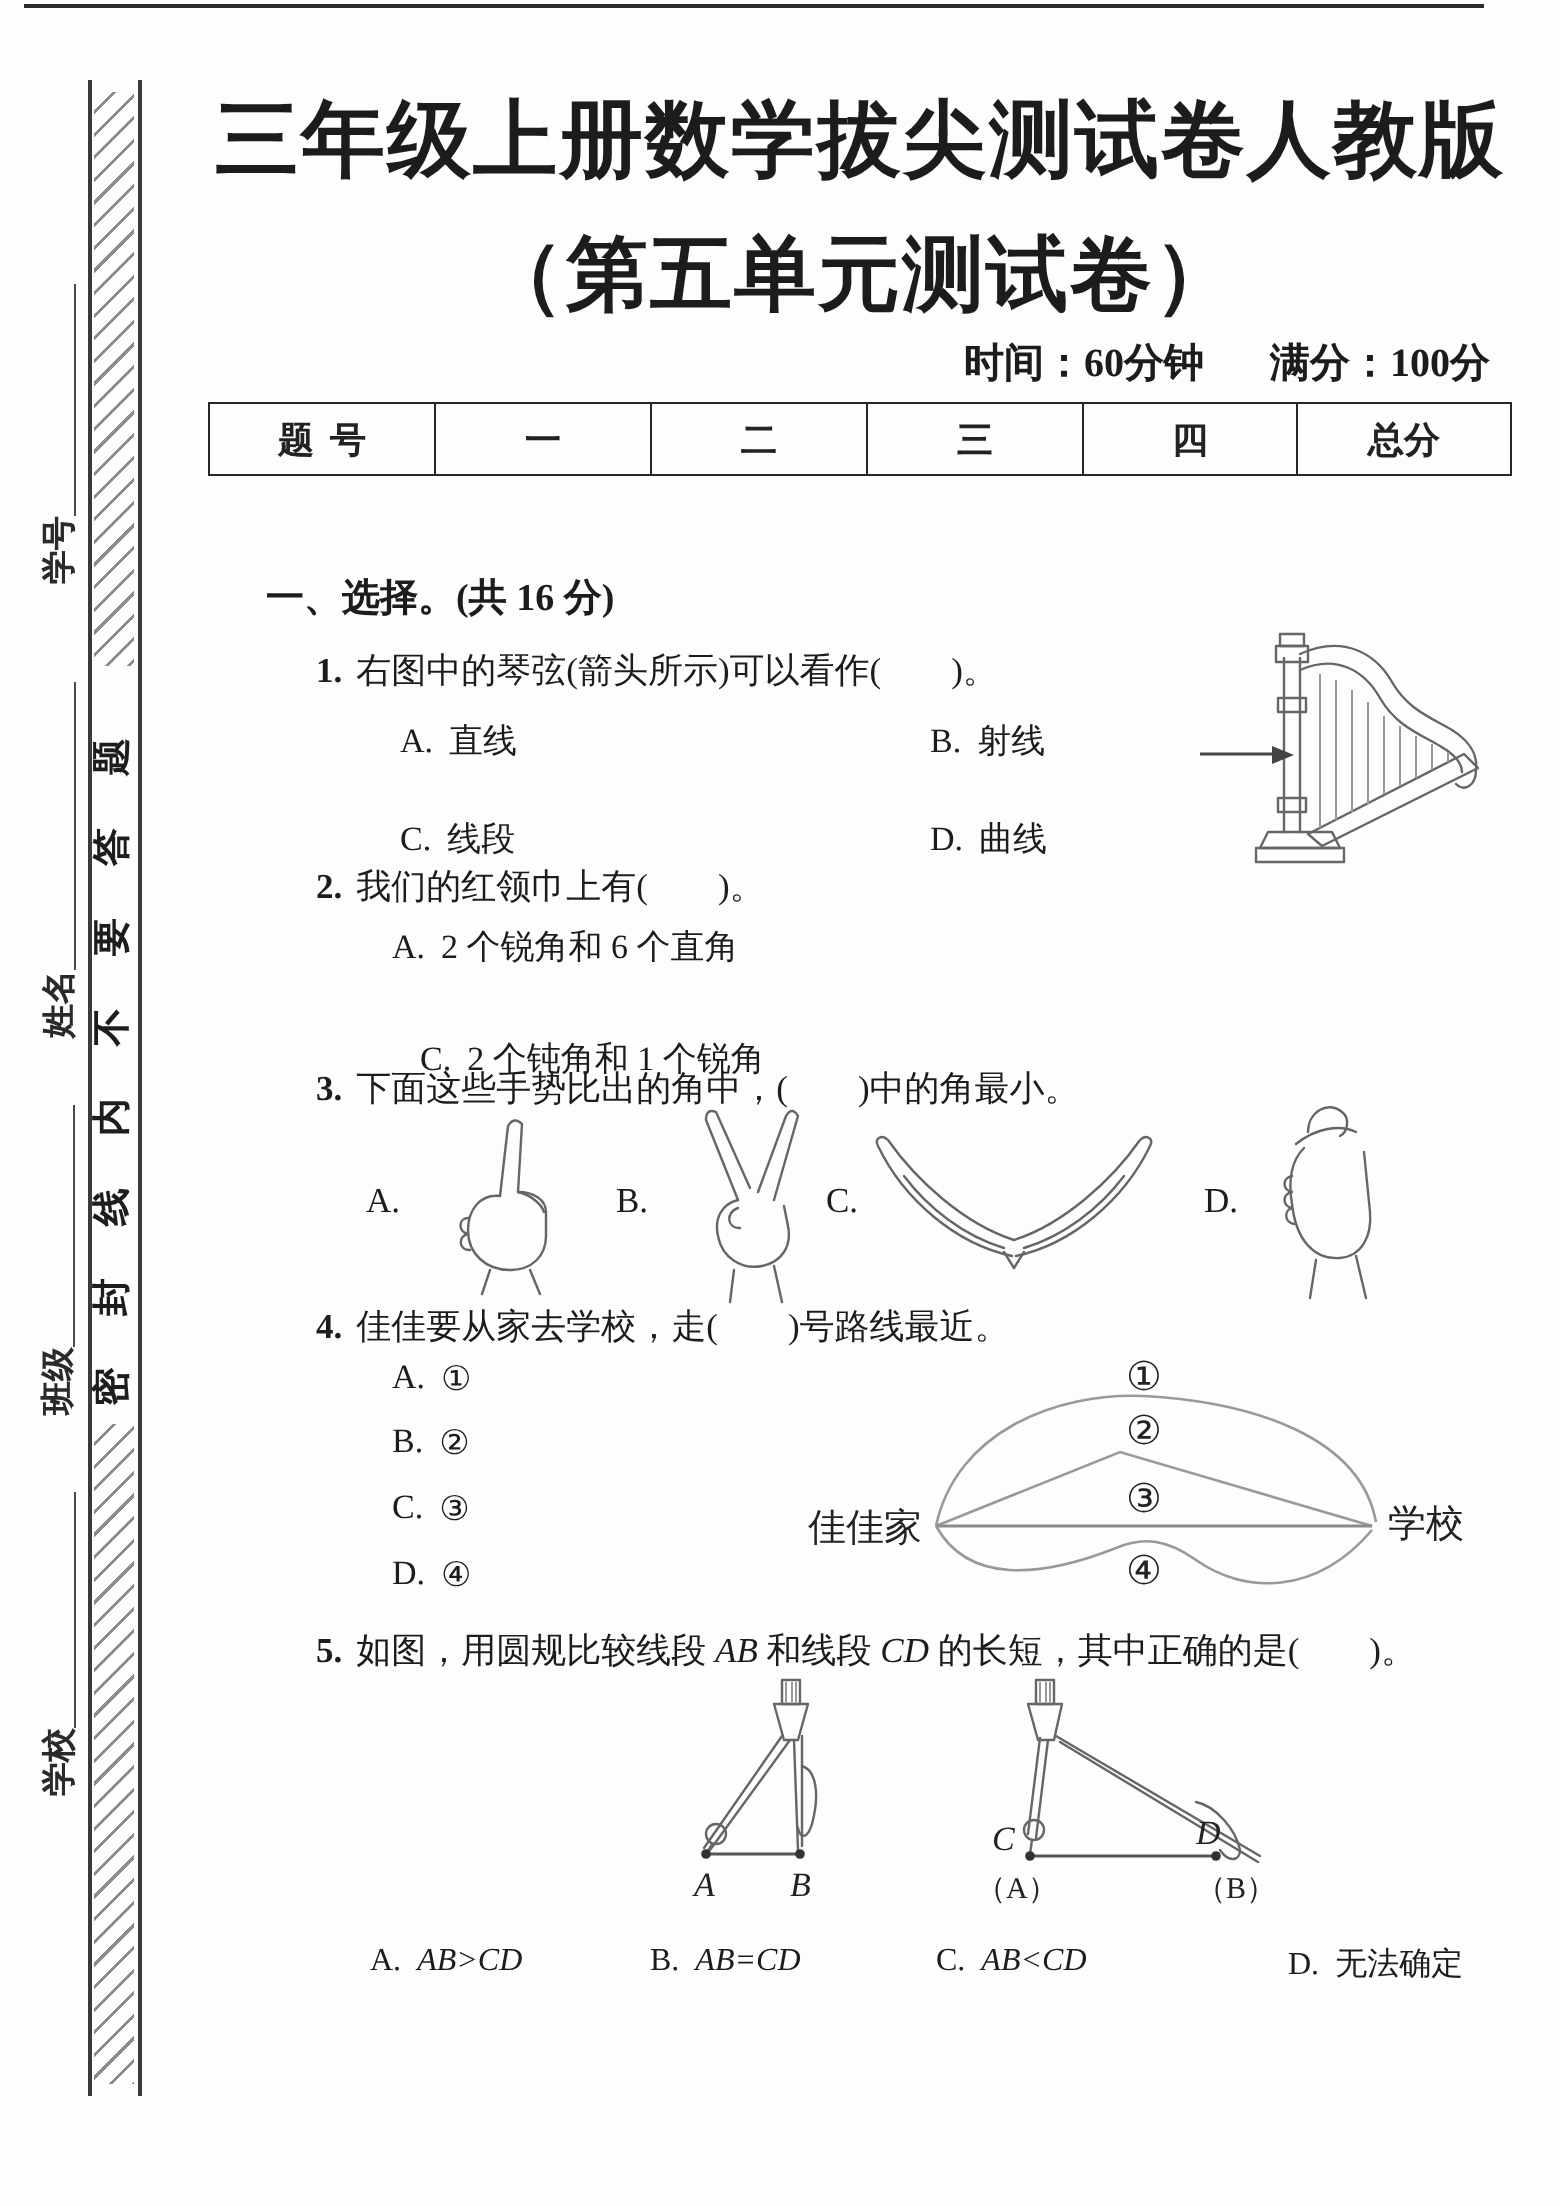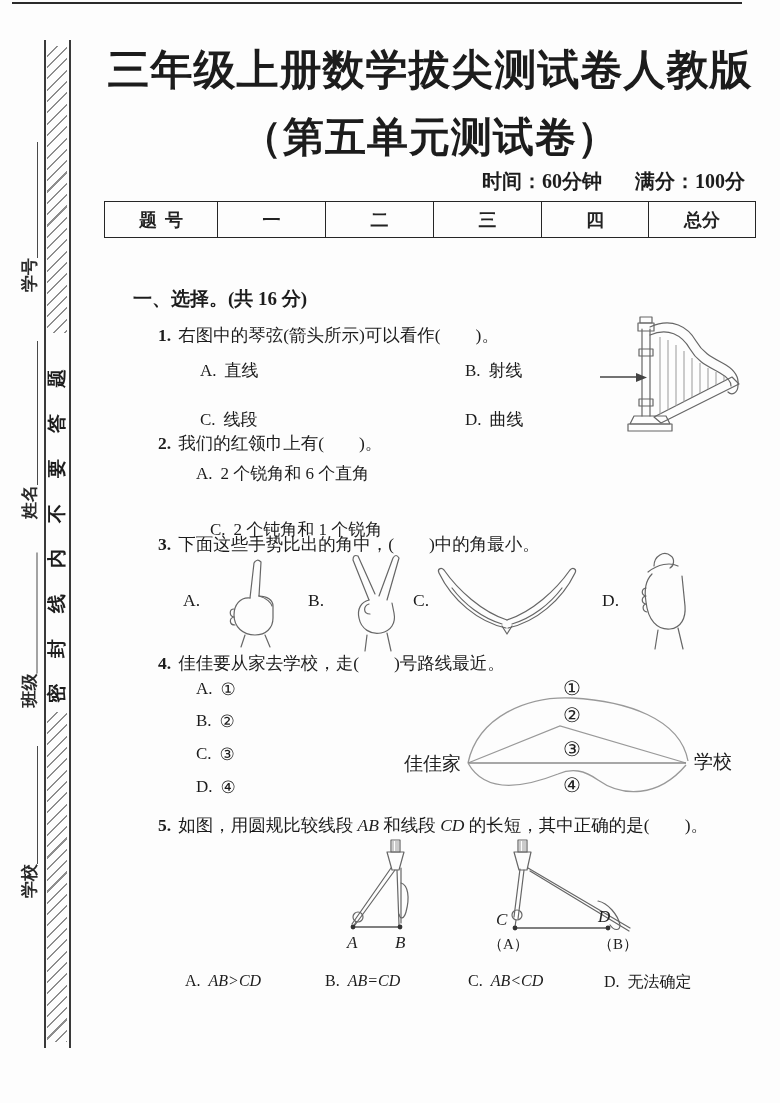--- a/index.html
+++ b/index.html
@@ -283,15 +283,15 @@
       <text x="16" y="88" class="fig-cap">C</text>
       <text x="118" y="85" class="fig-cap">D</text>
       <text x="8" y="112" class="fig-cap2">（A）</text>
       <text x="118" y="112" class="fig-cap2">（B）</text>
     </svg>
   </figure>
 
   <span class="q5-opt" style="left:185px;"><span class="opt-label">A.</span><span class="math">AB&gt;CD</span></span>
   <span class="q5-opt" style="left:325px;"><span class="opt-label">B.</span><span class="math">AB=CD</span></span>
   <span class="q5-opt" style="left:448px;margin-left:20px;"><span class="opt-label">C.</span><span class="math">AB&lt;CD</span></span>
-  <span class="q5-opt" style="left:604px;"><span class="opt-label">D.</span><span>无法确定</span></span>
+  <span class="q5-opt" style="left:644px;"><span class="opt-label">D.</span><span>无法确定</span></span>
 
 </div>
 
 </body></html>

